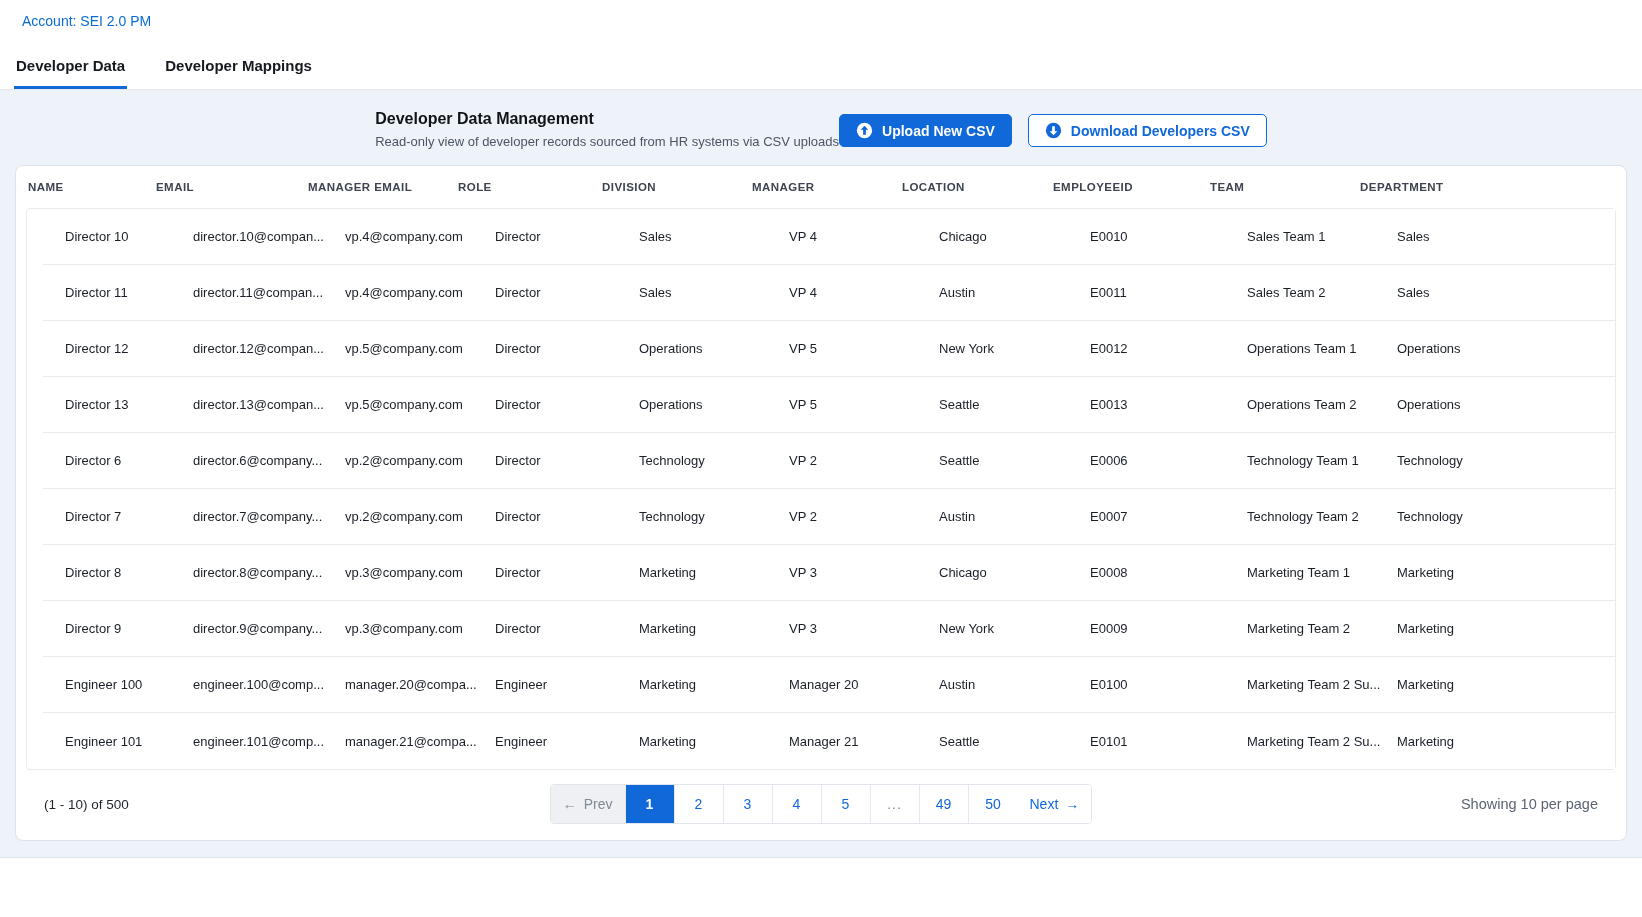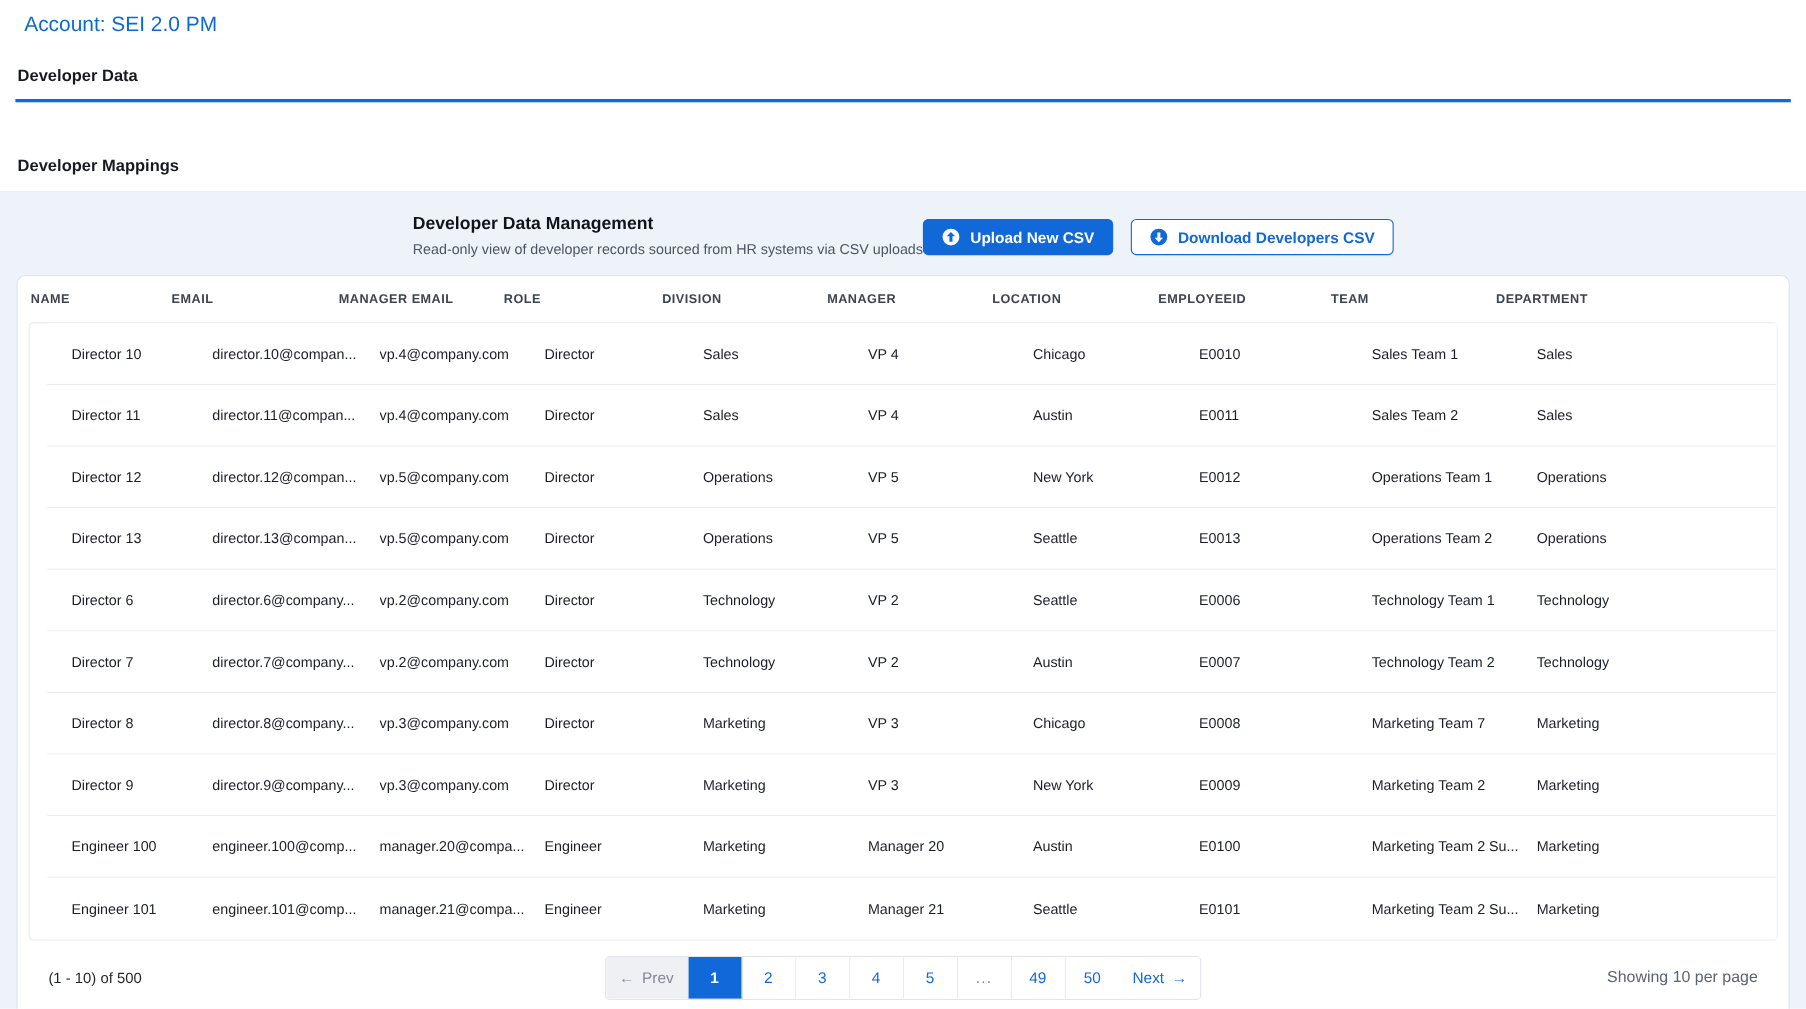--- a/index.html
+++ b/index.html
@@ -1,25 +1,25 @@
 <!DOCTYPE html>
 <html><head>
 <meta charset="utf-8">
 <style>
   * { box-sizing: border-box; margin: 0; padding: 0; }
   html, body { width: 1642px; height: 917px; background: #ffffff; }
   body { font-family: "Liberation Sans", sans-serif; color: #1a1f28; overflow: hidden; }
 
   
   .top-header { padding: 12px 22px 0 22px; background: #fff; }
-  .account-link { color: #0b6bd4; font-size: 19px; cursor: pointer; display: inline-block; }
+  .account-link { color: #0b6bd4; font-size: 14px; cursor: pointer; display: inline-block; }
   .page-title { font-size: 20px; font-weight: 700; color: #101418; margin-top: 8px; }
 
   
-  .tabbar { display: flex; gap: 36px; padding: 0 14px; margin-top: 14px; border-bottom: 1px solid #e4e7ec; background: #fff; flex-direction: column; }
+  .tabbar { display: flex; gap: 36px; padding: 0 14px; margin-top: 14px; border-bottom: 1px solid #e4e7ec; background: #fff; }
   .tab { font-size: 15px; font-weight: 600; color: #16191f; padding: 13px 2px 12px 2px; cursor: pointer; border-bottom: 3px solid transparent; }
   .tab.active { font-weight: 700; border-bottom-color: #1068d9; }
 
   
   .panel { background: #eef3f9; border-bottom: 1px solid #dfe5ec; height: 768px; padding: 16px 15px 14px 15px; }
 
   .section-header { display: flex; justify-content: center; align-items: flex-start; padding: 4px 2px 0 2px; }
   .section-title { font-size: 16px; font-weight: 700; color: #101418; }
   .section-subtitle { font-size: 13px; color: #4b5563; margin-top: 6px; }
 
@@ -181,21 +181,21 @@
         </div>
         <div class="grid tr">
           <div class="td">Director 8</div>
           <div class="td">director.8@company...</div>
           <div class="td">vp.3@company.com</div>
           <div class="td">Director</div>
           <div class="td">Marketing</div>
           <div class="td">VP 3</div>
           <div class="td">Chicago</div>
           <div class="td">E0008</div>
-          <div class="td">Marketing Team 7</div>
+          <div class="td">Marketing Team 1</div>
           <div class="td">Marketing</div>
         </div>
         <div class="grid tr">
           <div class="td">Director 9</div>
           <div class="td">director.9@company...</div>
           <div class="td">vp.3@company.com</div>
           <div class="td">Director</div>
           <div class="td">Marketing</div>
           <div class="td">VP 3</div>
           <div class="td">New York</div>

